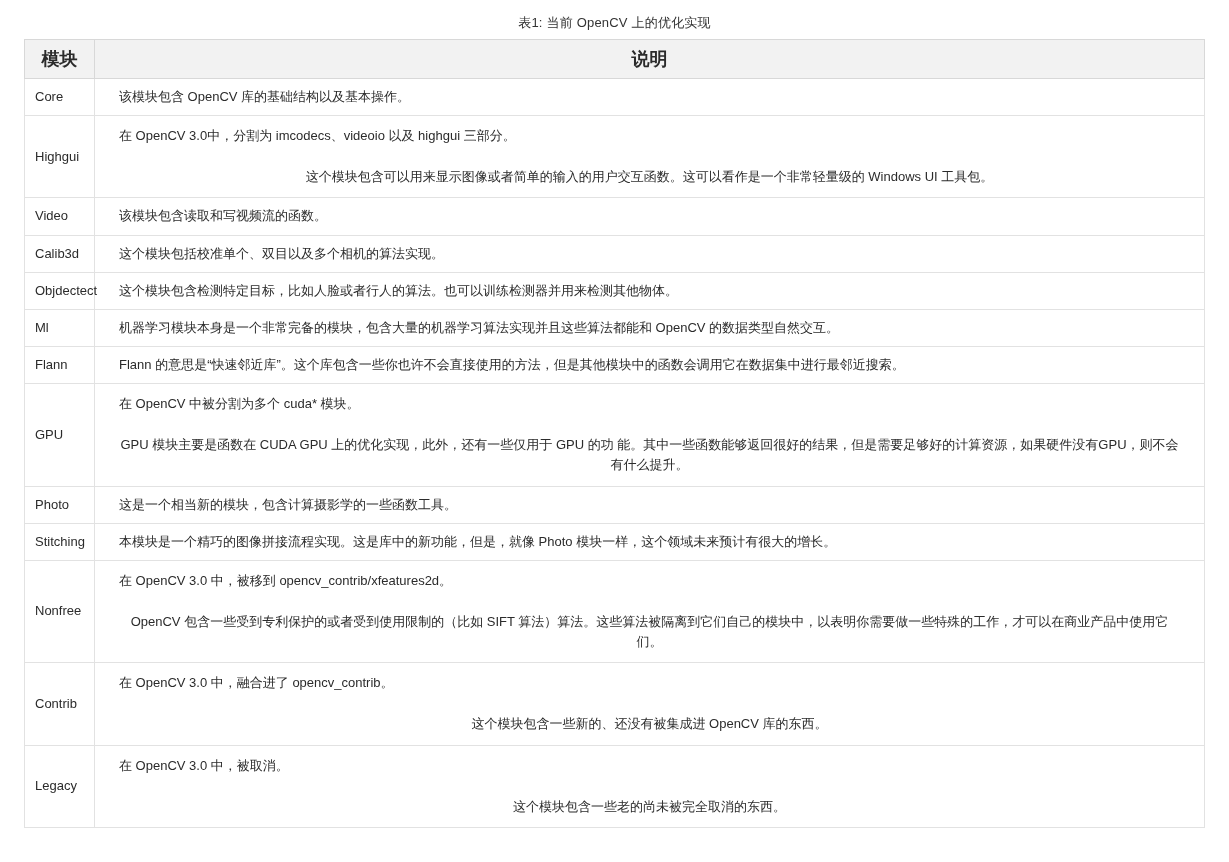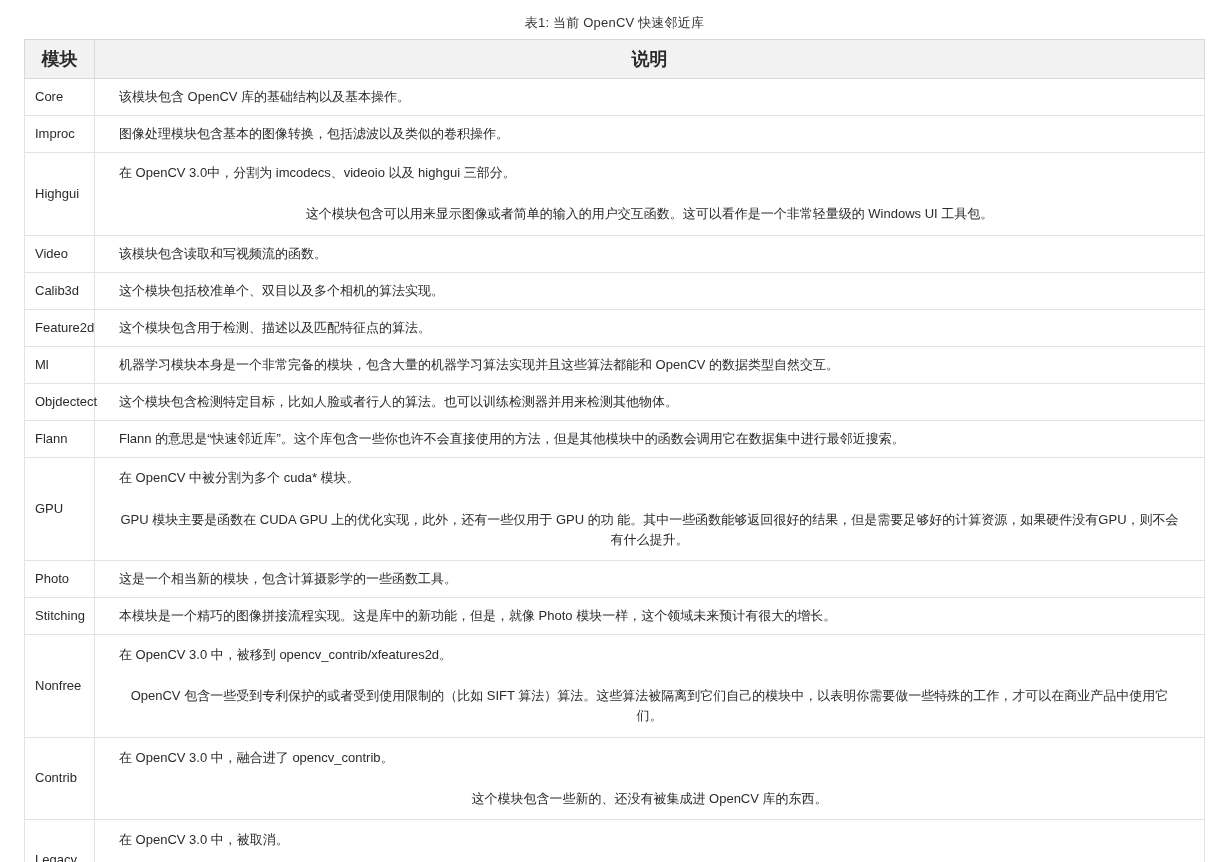--- a/index.html
+++ b/index.html
@@ -66,44 +66,38 @@
   }
   tr.row-multi td {
     padding-top: 10px;
     padding-bottom: 10px;
   }
 </style>
 </head>
 <body>
 
 <div class="page">
-  <div class="table-caption">表1: 当前 OpenCV 快速邻近库</div>
+  <div class="table-caption">表1: 当前 OpenCV 上的优化实现</div>
 
   <table class="module-table">
     <colgroup>
       <col class="col-module">
       <col class="col-desc">
     </colgroup>
     <thead>
       <tr>
         <th>模块</th>
         <th>说明</th>
       </tr>
     </thead>
     <tbody id="table-body">
         <tr>
           <td class="module-name">Core</td>
           <td class="module-desc">
             <p>该模块包含 OpenCV 库的基础结构以及基本操作。</p>
-          </td>
-        </tr>
-        <tr>
-          <td class="module-name">Improc</td>
-          <td class="module-desc">
-            <p>图像处理模块包含基本的图像转换，包括滤波以及类似的卷积操作。</p>
           </td>
         </tr>
         <tr class="row-multi">
           <td class="module-name">Highgui</td>
           <td class="module-desc">
             <p>在 OpenCV 3.0中，分割为 imcodecs、videoio 以及 highgui 三部分。</p>
             <p>这个模块包含可以用来显示图像或者简单的输入的用户交互函数。这可以看作是一个非常轻量级的 Windows UI 工具包。</p>
           </td>
         </tr>
         <tr>
@@ -112,35 +106,29 @@
             <p>该模块包含读取和写视频流的函数。</p>
           </td>
         </tr>
         <tr>
           <td class="module-name">Calib3d</td>
           <td class="module-desc">
             <p>这个模块包括校准单个、双目以及多个相机的算法实现。</p>
           </td>
         </tr>
         <tr>
-          <td class="module-name">Feature2d</td>
+          <td class="module-name">Objdectect</td>
           <td class="module-desc">
-            <p>这个模块包含用于检测、描述以及匹配特征点的算法。</p>
+            <p>这个模块包含检测特定目标，比如人脸或者行人的算法。也可以训练检测器并用来检测其他物体。</p>
           </td>
         </tr>
         <tr>
           <td class="module-name">Ml</td>
           <td class="module-desc">
             <p>机器学习模块本身是一个非常完备的模块，包含大量的机器学习算法实现并且这些算法都能和 OpenCV 的数据类型自然交互。</p>
-          </td>
-        </tr>
-        <tr>
-          <td class="module-name">Objdectect</td>
-          <td class="module-desc">
-            <p>这个模块包含检测特定目标，比如人脸或者行人的算法。也可以训练检测器并用来检测其他物体。</p>
           </td>
         </tr>
         <tr>
           <td class="module-name">Flann</td>
           <td class="module-desc">
             <p>Flann 的意思是“快速邻近库”。这个库包含一些你也许不会直接使用的方法，但是其他模块中的函数会调用它在数据集中进行最邻近搜索。</p>
           </td>
         </tr>
         <tr class="row-multi">
           <td class="module-name">GPU</td>

